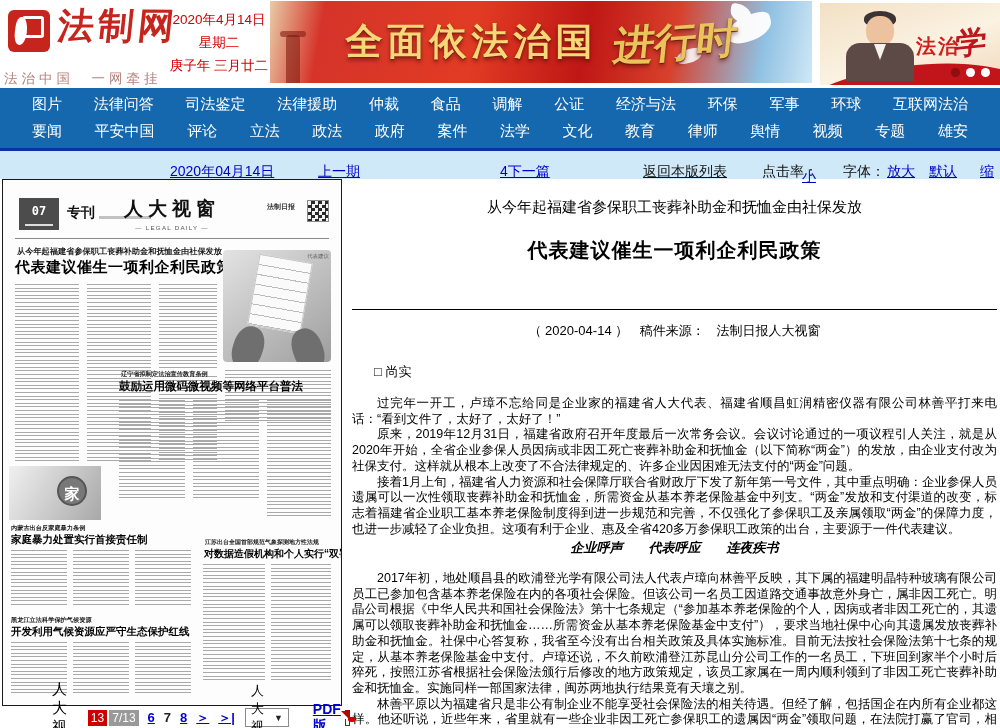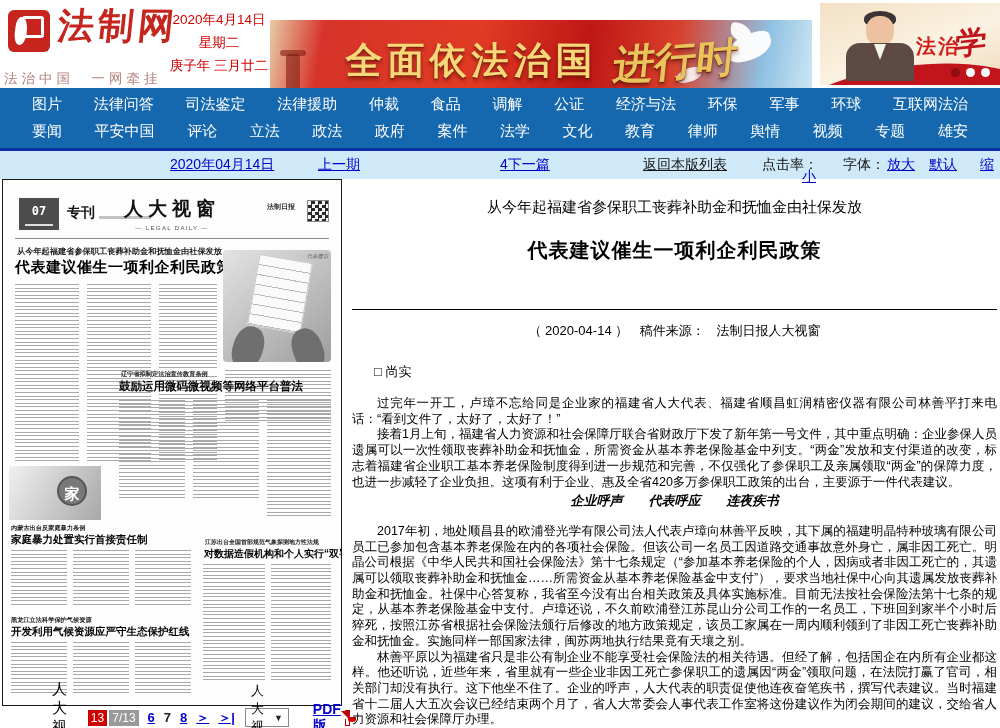--- a/index.html
+++ b/index.html
@@ -11,21 +11,21 @@
   
   .header { position:absolute; left:0; top:0; width:1000px; height:88px; background:#fff; }
   .logo-block { position:absolute; left:0; top:0; width:265px; height:88px; cursor:pointer; }
   .seal-icon { position:absolute; left:8px; top:10px; width:42px; height:42px; background:#c5251c; border-radius:6px; }
   .seal-icon::before { content:""; position:absolute; left:7px; top:7px; width:12px; height:28px; background:#fff; border-radius:40% 60% 50% 50%; transform:rotate(8deg); }
   .seal-icon::after { content:""; position:absolute; right:6px; top:6px; width:16px; height:16px; border:3px solid #fff; border-radius:3px; }
   .site-name { position:absolute; left:58px; top:2px; font-size:36px; font-weight:900; color:#c5251c; letter-spacing:4px; transform:skewX(-6deg); font-family:"DejaVu Serif", serif; }
   .site-url { position:absolute; left:3px; top:52px; font-size:15px; font-weight:bold; color:#161616; letter-spacing:.5px; }
   .site-slogan { position:absolute; left:4px; top:70px; font-size:13.5px; color:#b4817d; letter-spacing:4px; }
   .date-block { position:absolute; left:168px; top:8px; width:102px; text-align:center; color:#d40000; font-size:13.5px; line-height:23px; }
-  .banner-main { position:absolute; left:270px; top:20px; width:542px; height:82px; overflow:hidden; cursor:pointer;
+  .banner-main { position:absolute; left:270px; top:1px; width:542px; height:82px; overflow:hidden; cursor:pointer;
     background:linear-gradient(100deg,#e8cba6 0%,#d6342a 10%,#e23b24 38%,#bf1715 58%,#d8402c 74%,#8fc0e2 90%,#cfe8f6 100%); }
   .banner-main .bm-inner { position:absolute; left:0; top:0; right:0; bottom:0; display:flex; align-items:center; justify-content:center; gap:16px; }
   .bm-text { font-size:37px; font-weight:900; color:#f6d879; letter-spacing:5px; text-shadow:0 1px 1px #7a1a08, 0 3px 4px rgba(60,10,0,.55); font-family:"DejaVu Serif", serif; }
   .bm-script { font-size:41px; font-weight:900; color:#e9c35c; transform:skewX(-10deg) rotate(-4deg); text-shadow:0 1px 1px #6d1605, 0 3px 4px rgba(60,10,0,.5); font-family:"DejaVu Serif", serif; }
   .pillar { position:absolute; left:16px; bottom:0; width:14px; height:48px; background:rgba(120,20,10,.55); border-radius:4px 4px 0 0; }
   .pillar::before { content:""; position:absolute; left:-6px; top:-4px; width:26px; height:6px; background:rgba(120,20,10,.55); border-radius:3px; }
   .dove { position:absolute; background:#fff; opacity:.95; }
   .dove-1 { right:40px; top:14px; width:46px; height:26px; border-radius:75% 25% 65% 35%; transform:rotate(-14deg); }
   .dove-1::before { content:""; position:absolute; left:8px; top:-12px; width:22px; height:18px; background:#fff; border-radius:20% 80% 30% 70%; transform:rotate(24deg); }
   .dove-2 { right:110px; top:48px; width:26px; height:14px; border-radius:75% 25% 65% 35%; transform:rotate(-10deg); opacity:.85; }
@@ -42,21 +42,21 @@
   .bs-dots { position:absolute; right:10px; bottom:8px; z-index:3; display:flex; gap:6px; }
   .bs-dots i { width:9px; height:9px; border-radius:50%; display:block; }
   .bs-dots i.d1 { background:#8f0e10; } .bs-dots i.d2, .bs-dots i.d3 { background:#fff; }
   
   .nav { position:absolute; left:0; top:88px; width:1000px; height:60px; background:#1568ad; }
   .nav-row { display:flex; justify-content:space-between; align-items:center; padding:0 32px; height:29px; }
   .nav-row:first-child { padding-top:3px; }
   .nav-item { color:#fff; font-size:15px; cursor:pointer; white-space:nowrap; }
   
   .subnav { position:absolute; left:0; top:148px; width:1000px; height:31px; background:#cfe9f8; border-top:3px solid #0d31a0; }
-  .sn { position:absolute; top:5px; font-size:14px; white-space:nowrap; }
+  .sn { position:absolute; top:12px; font-size:14px; white-space:nowrap; }
   .sn-link { color:#0000cc; text-decoration:underline; cursor:pointer; }
   .sn-dark { color:#111; text-decoration:underline; cursor:pointer; }
   .sn-label { color:#111; }
   
   .paper { position:absolute; left:2px; top:179px; width:340px; height:527px; border:1px solid #1a1a1a; background:#fdfdfd; overflow:hidden; cursor:pointer; }
   .pp { position:absolute; }
   .page-box { left:16px; top:18px; width:40px; height:32px; background:#4c4c4c; color:#fff; text-align:center; font-weight:bold; font-size:12px; line-height:26px; font-family:"DejaVu Sans Mono", monospace; }
   .page-box::after { content:""; position:absolute; left:6px; bottom:4px; width:28px; height:2px; background:#ddd; }
   .supp { left:64px; top:24px; font-size:14px; font-weight:bold; color:#111; }
   .contact-sim { left:96px; top:36px; width:52px; height:3px; background:#c2c2c2; }
@@ -262,20 +262,21 @@
   <div class="art-title">代表建议催生一项利企利民政策</div>
   <hr class="art-hr">
   <div class="art-meta">
     <span>（ 2020-04-14 ）</span>
     <span>稿件来源：</span>
     <span>法制日报人大视窗</span>
   </div>
   <div class="art-author">□ 尚实</div>
   <div class="art-body">
     <p>过完年一开工，卢璋不忘给同是企业家的福建省人大代表、福建省顺昌虹润精密仪器有限公司林善平打来电话：“看到文件了，太好了，太好了！”</p>
+    <p>原来，2019年12月31日，福建省政府召开年度最后一次常务会议。会议讨论通过的一项议程引人关注，就是从2020年开始，全省企业参保人员因病或非因工死亡丧葬补助金和抚恤金（以下简称“两金”）的发放，由企业支付改为社保支付。这样就从根本上改变了不合法律规定的、许多企业因困难无法支付的“两金”问题。</p>
     <p>接着1月上旬，福建省人力资源和社会保障厅联合省财政厅下发了新年第一号文件，其中重点明确：企业参保人员遗属可以一次性领取丧葬补助金和抚恤金，所需资金从基本养老保险基金中列支。“两金”发放和支付渠道的改变，标志着福建省企业职工基本养老保险制度得到进一步规范和完善，不仅强化了参保职工及亲属领取“两金”的保障力度，也进一步减轻了企业负担。这项有利于企业、惠及全省420多万参保职工政策的出台，主要源于一件代表建议。</p>
     <div class="art-subhead">企业呼声　　代表呼应　　连夜疾书</div>
     <p>2017年初，地处顺昌县的欧浦登光学有限公司法人代表卢璋向林善平反映，其下属的福建明晶特种玻璃有限公司员工已参加包含基本养老保险在内的各项社会保险。但该公司一名员工因道路交通事故意外身亡，属非因工死亡。明晶公司根据《中华人民共和国社会保险法》第十七条规定（“参加基本养老保险的个人，因病或者非因工死亡的，其遗属可以领取丧葬补助金和抚恤金……所需资金从基本养老保险基金中支付”），要求当地社保中心向其遗属发放丧葬补助金和抚恤金。社保中心答复称，我省至今没有出台相关政策及具体实施标准。目前无法按社会保险法第十七条的规定，从基本养老保险基金中支付。卢璋还说，不久前欧浦登江苏昆山分公司工作的一名员工，下班回到家半个小时后猝死，按照江苏省根据社会保险法颁行后修改的地方政策规定，该员工家属在一周内顺利领到了非因工死亡丧葬补助金和抚恤金。实施同样一部国家法律，闽苏两地执行结果竟有天壤之别。</p>
     <p>林善平原以为福建省只是非公有制企业不能享受社会保险法的相关待遇。但经了解，包括国企在内所有企业都这样。他还听说，近些年来，省里就有一些企业非因工死亡参保职工的遗属因“两金”领取问题，在法院打赢了官司，相关部门却没有执行。这下他坐不住了。企业的呼声，人大代表的职责促使他连夜奋笔疾书，撰写代表建议。当时福建省十二届人大五次会议已经结束两个月了，省人大常委会人事代表工作室将这份建议作为闭会期间的建议，交给省人力资源和社会保障厅办理。</p>
 
   </div>
 </div>
 
 <div class="pager">
   <span class="pg-section">人大视窗</span>

